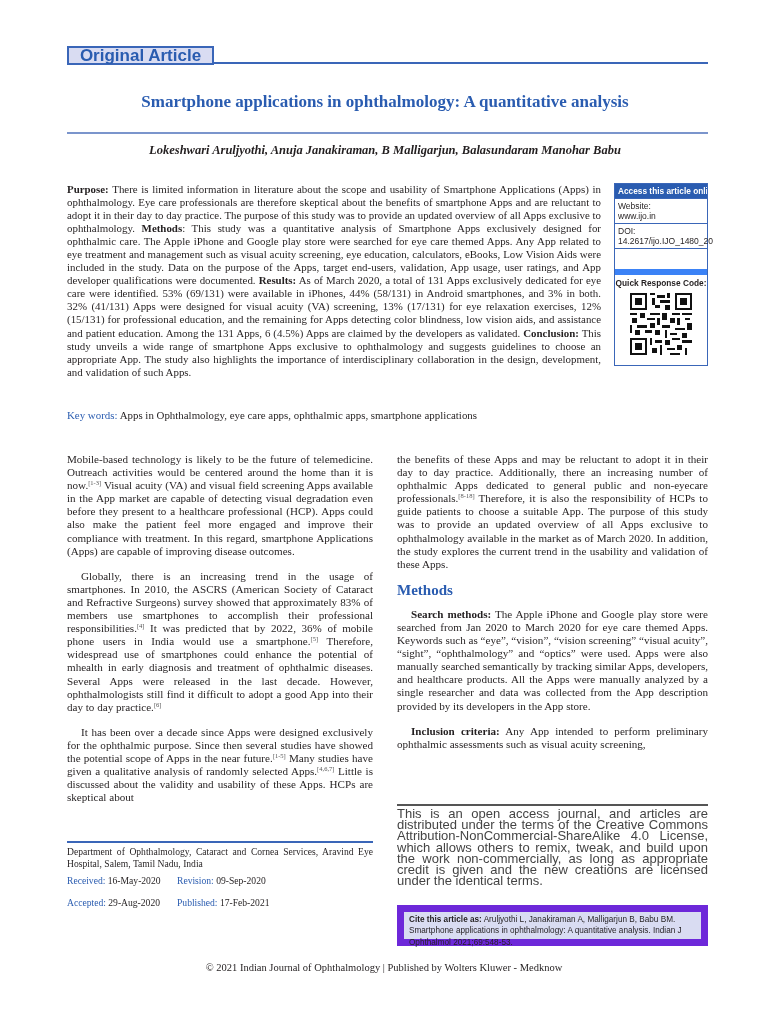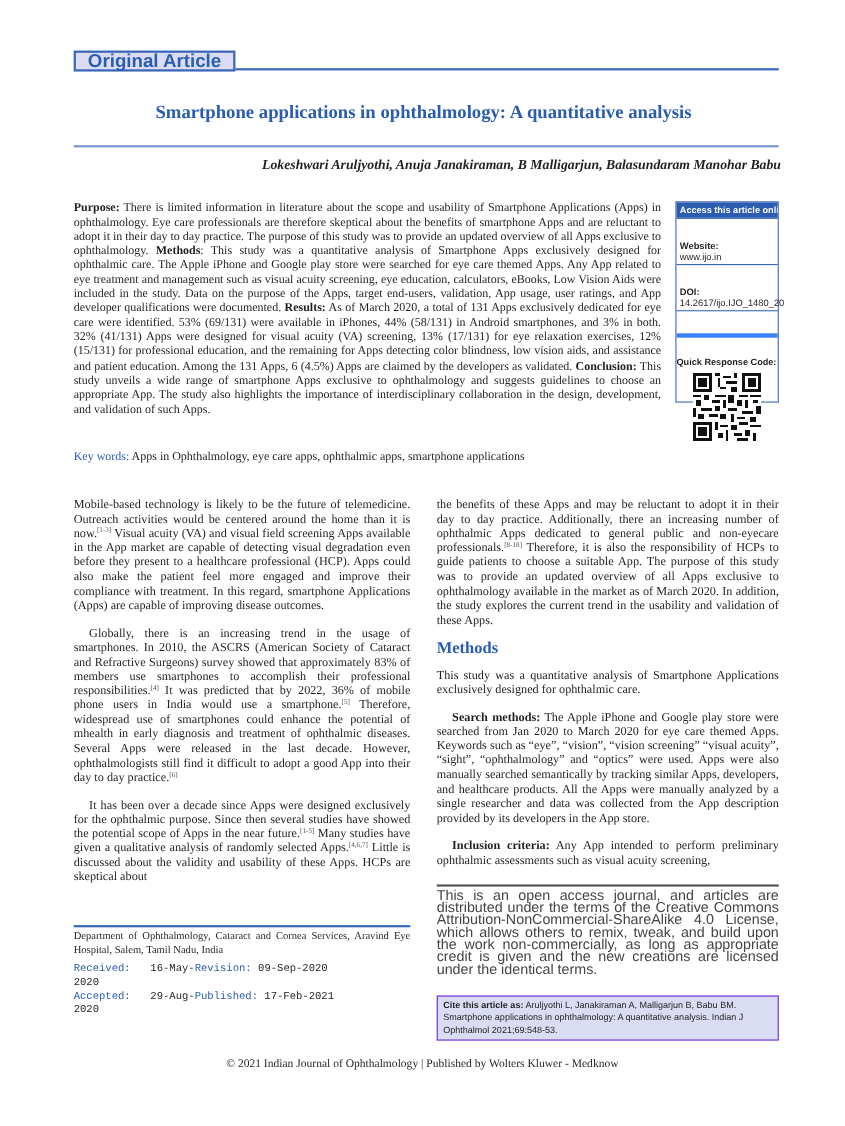--- a/index.html
+++ b/index.html
@@ -14,21 +14,21 @@
   }
   .label-rule { position: absolute; left: 214px; top: 62px; width: 494px; height: 1.5px; background: #3a66b8; }
 
   .title {
     position: absolute; left: 60px; top: 92px; width: 650px; text-align: center;
     font-family: "Liberation Serif", serif; font-weight: bold; font-size: 17px; color: #2a5cb0;
   }
   .title-rule { position: absolute; left: 67px; top: 132px; width: 641px; height: 1.5px; background: #7b95cc; }
 
   .authors {
-    position: absolute; left: 60px; top: 143px; width: 650px; text-align: right;
+    position: absolute; left: 60px; top: 143px; width: 650px; text-align: center;
     font-family: "Liberation Serif", serif; font-style: italic; font-weight: bold; font-size: 12.5px; color: #231f20;
   }
 
   .abstract {
     position: absolute; left: 67px; top: 183px; width: 534px;
     font-family: "Liberation Serif", serif; font-size: 10.9px; line-height: 13.05px; text-align: justify; color: #231f20;
   }
   .abstract b { font-weight: bold; }
 
   .keywords {
@@ -36,45 +36,45 @@
     font-family: "Liberation Serif", serif; font-size: 10.9px; color: #231f20;
   }
   .keywords .kw-label { color: #2a5cb0; }
 
   .access-box {
     position: absolute; left: 614px; top: 183px; width: 94px; height: 183px;
     border: 1px solid #3a66b8; font-family: "Liberation Sans", sans-serif; font-size: 8.5px;
   }
   .access-head { background: #2a5cb0; color: #fff; font-weight: bold; height: 14px; line-height: 14px; padding-left: 3px; font-size: 8.3px; white-space: nowrap; overflow: hidden; }
   .access-cell { border-top: 1px solid #3a66b8; padding: 2px 2px 2px 3px; line-height: 10px; color: #231f20; }
-  .access-cell .lbl { font-weight: bold; display: block; margin-top: 17px; }
+  .access-cell .lbl { font-weight: normal; display: block; }
   .access-empty { height: 21px; border-top: 1px solid #3a66b8; }
-  .qr-cell { border-top: 4px solid #3b82f6; text-align: left; padding-top: 17px; }
+  .qr-cell { border-top: 6px solid #3b82f6; text-align: center; padding-top: 3px; }
   .qr-cell .lbl { font-weight: bold; font-size: 8.3px; color: #231f20; }
   .qr { width: 62px; height: 62px; margin: 5px auto 0; display: block; }
 
   .col { position: absolute; font-family: "Liberation Serif", serif; font-size: 11.1px; line-height: 13.1px; text-align: justify; color: #231f20; }
   .col p { margin-bottom: 12px; }
   .col p.ind { text-indent: 14px; }
   .col sup { font-size: 6.5px; color: #555; vertical-align: 4px; line-height: 0; }
   .col-left { left: 67px; top: 453px; width: 306px; }
   .col-right { left: 397px; top: 453px; width: 311px; }
   .section-h { font-family: "Liberation Serif", serif; font-weight: bold; color: #2a5cb0; font-size: 15px; margin: -2px 0 9px 0; line-height: 18px; }
 
   .aff-rule { position: absolute; left: 67px; top: 841px; width: 306px; height: 1.5px; background: #3a66b8; }
   .aff { position: absolute; left: 67px; top: 846px; width: 306px; font-family: "Liberation Serif", serif; font-size: 9.6px; line-height: 12.4px; color: #231f20; text-align: justify; }
   .aff p { margin-bottom: 4px; }
   .blue { color: #2a5cb0; }
-  .dates { display: grid; grid-template-columns: 110px 1fr; row-gap: 0; font-family: Liberation Mono, monospace; }
+  .dates { display: grid; grid-template-columns: 110px 1fr; row-gap: 10px; }
 
   .oa-rule { position: absolute; left: 397px; top: 804px; width: 311px; height: 1.5px; background: #555; }
   .oa { position: absolute; left: 397px; top: 808px; width: 311px; font-family: "Liberation Sans", sans-serif; font-size: 13px; line-height: 11.2px; color: #444; text-align: justify; }
   .reprints { position: absolute; left: 397px; top: 879px; font-family: "Liberation Sans", sans-serif; font-size: 8.2px; color: #444; margin-top: 28px; }
   .reprints b { color: #231f20; }
-  .cite { position: absolute; left: 397px; top: 905px; width: 311px; height: 41px; background: #d9dcf2; border: 1px solid #6d28d9; padding: 2px 5px; font-family: "Liberation Sans", sans-serif; font-size: 8.2px; line-height: 11.3px; color: #231f20; }
+  .cite { position: absolute; left: 397px; top: 905px; width: 311px; height: 41px; background: #d9dcf2; border: 7px solid #6d28d9; padding: 2px 5px; font-family: "Liberation Sans", sans-serif; font-size: 8.2px; line-height: 11.3px; color: #231f20; }
   .cite b { font-weight: bold; }
 
   .footer { position: absolute; left: 0; top: 962px; width: 768px; text-align: center; font-family: "Liberation Serif", serif; font-size: 10.5px; color: #231f20; }
 </style>
 </head>
 <body>
 
 <div class="label-box">Original Article</div>
 <div class="label-rule"></div>
 <h1 class="title">Smartphone applications in ophthalmology: A quantitative analysis</h1>
@@ -174,21 +174,20 @@
     <div><span class="blue">Received:</span><span> 16-May-2020</span></div>
     <div><span class="blue">Revision:</span><span> 09-Sep-2020</span></div>
     <div><span class="blue">Accepted:</span><span> 29-Aug-2020</span></div>
     <div><span class="blue">Published:</span><span> 17-Feb-2021</span></div>
   </div>
 </div>
 
 <div class="col col-right">
   <p><span>the benefits of these Apps and may be reluctant to adopt it in their day to day practice. Additionally, there an increasing number of ophthalmic Apps dedicated to general public and non-eyecare professionals.</span><sup>[8-18]</sup><span> Therefore, it is also the responsibility of HCPs to guide patients to choose a suitable App. The purpose of this study was to provide an updated overview of all Apps exclusive to ophthalmology available in the market as of March 2020. In addition, the study explores the current trend in the usability and validation of these Apps.</span></p>
   <h2 class="section-h">Methods</h2>
-  <p>This study was a quantitative analysis of Smartphone Applications exclusively designed for ophthalmic care.</p>
   <p class="ind"><b>Search methods:</b><span> The Apple iPhone and Google play store were searched from Jan 2020 to March 2020 for eye care themed Apps. Keywords such as “eye”, “vision”, “vision screening” “visual acuity”, “sight”, “ophthalmology” and “optics” were used. Apps were also manually searched semantically by tracking similar Apps, developers, and healthcare products. All the Apps were manually analyzed by a single researcher and data was collected from the App description provided by its developers in the App store.</span></p>
   <p class="ind"><b>Inclusion criteria:</b><span> Any App intended to perform preliminary ophthalmic assessments such as visual acuity screening,</span></p>
 </div>
 
 <div class="oa-rule"></div>
 <div class="oa">This is an open access journal, and articles are distributed under the terms of the Creative Commons Attribution-NonCommercial-ShareAlike 4.0 License, which allows others to remix, tweak, and build upon the work non-commercially, as long as appropriate credit is given and the new creations are licensed under the identical terms.</div>
 <div class="reprints"><b>For reprints contact:</b><span> WKHLRPMedknow_reprints@wolterskluwer.com</span></div>
 <div class="cite"><b>Cite this article as:</b><span> Aruljyothi L, Janakiraman A, Malligarjun B, Babu BM. Smartphone applications in ophthalmology: A quantitative analysis. Indian J Ophthalmol 2021;69:548-53.</span></div>
 
 <div class="footer">© 2021 Indian Journal of Ophthalmology | Published by Wolters Kluwer - Medknow</div>

